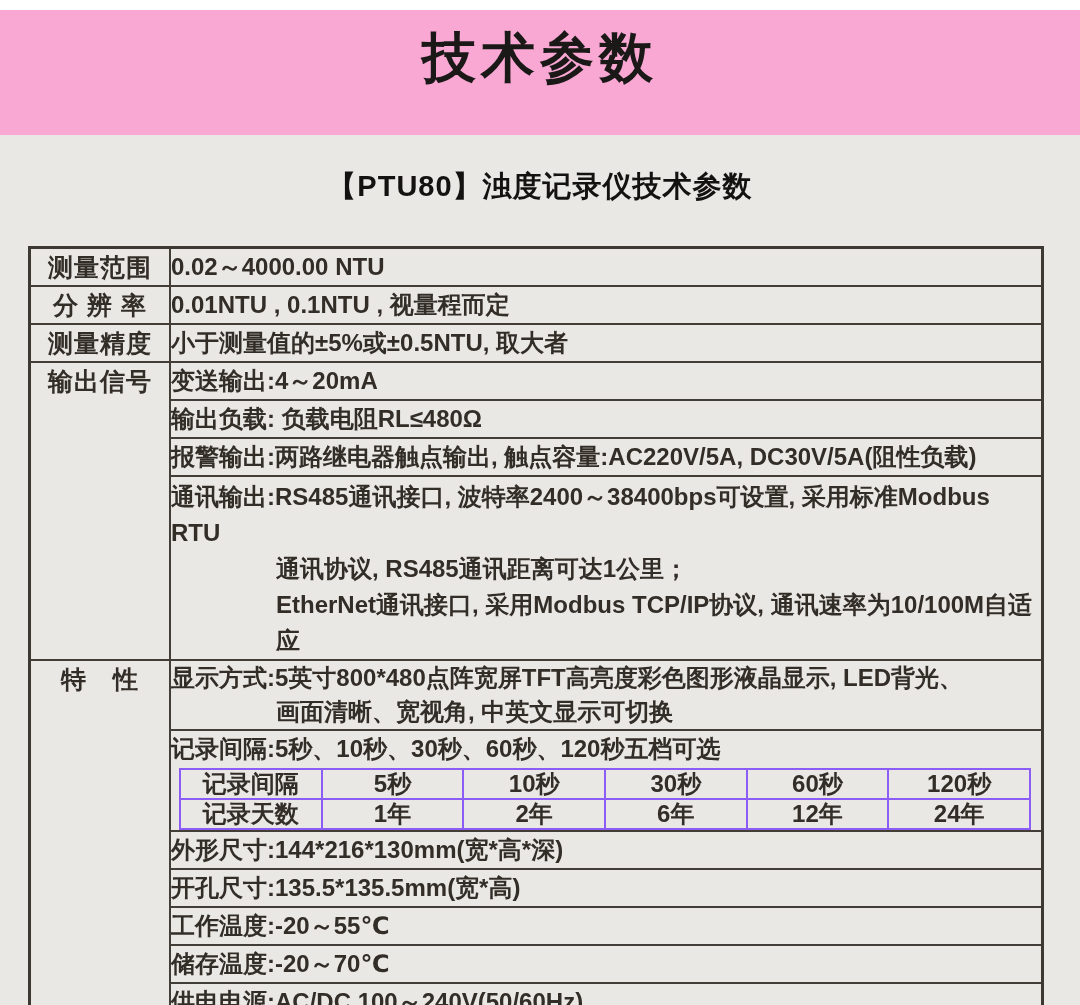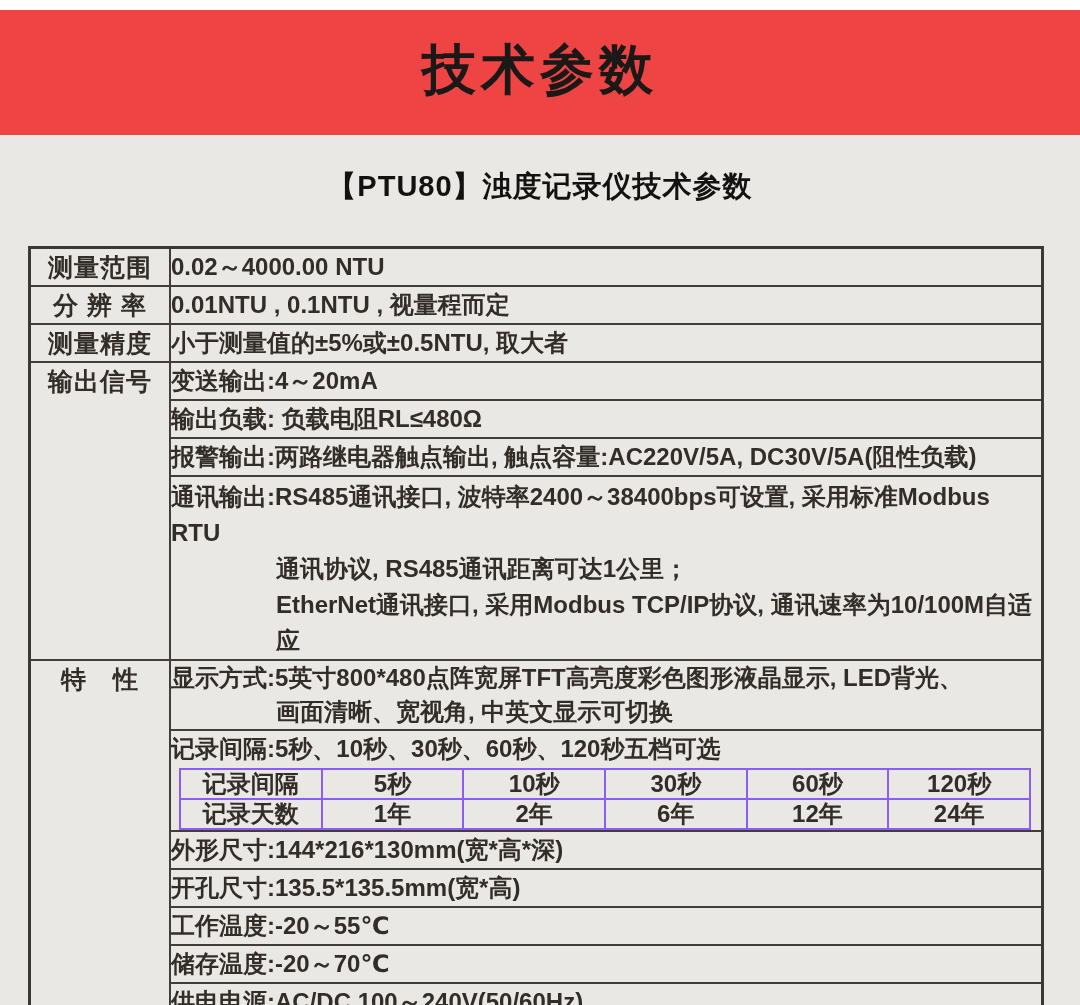--- a/index.html
+++ b/index.html
@@ -4,22 +4,22 @@
 <style>
   html,body { margin:0; padding:0; }
   body {
     width:1080px; height:1005px;
     background:#eae8e5;
     font-family:"Liberation Sans","DejaVu Sans",sans-serif;
     color:#332d28;
   }
   .top-strip { height:10px; background:#ffffff; }
   .banner {
-    height:125px; background:#ef4444; text-align:center;
-    box-sizing:border-box; padding-top:28px;
+    height:125px; background:#f9a8d4; text-align:center;
+    box-sizing:border-box; padding-top:16px;
   }
   .banner-title {
     margin:0; font-size:54px; line-height:62px; font-weight:bold;
     letter-spacing:5px; color:#1b1917;
   }
   .banner-subtitle {
     margin:0; font-size:23px; line-height:28px; color:#3a3835; letter-spacing:0px;
   }
   .section-title {
     margin:32px 0 0 0; text-align:center;

